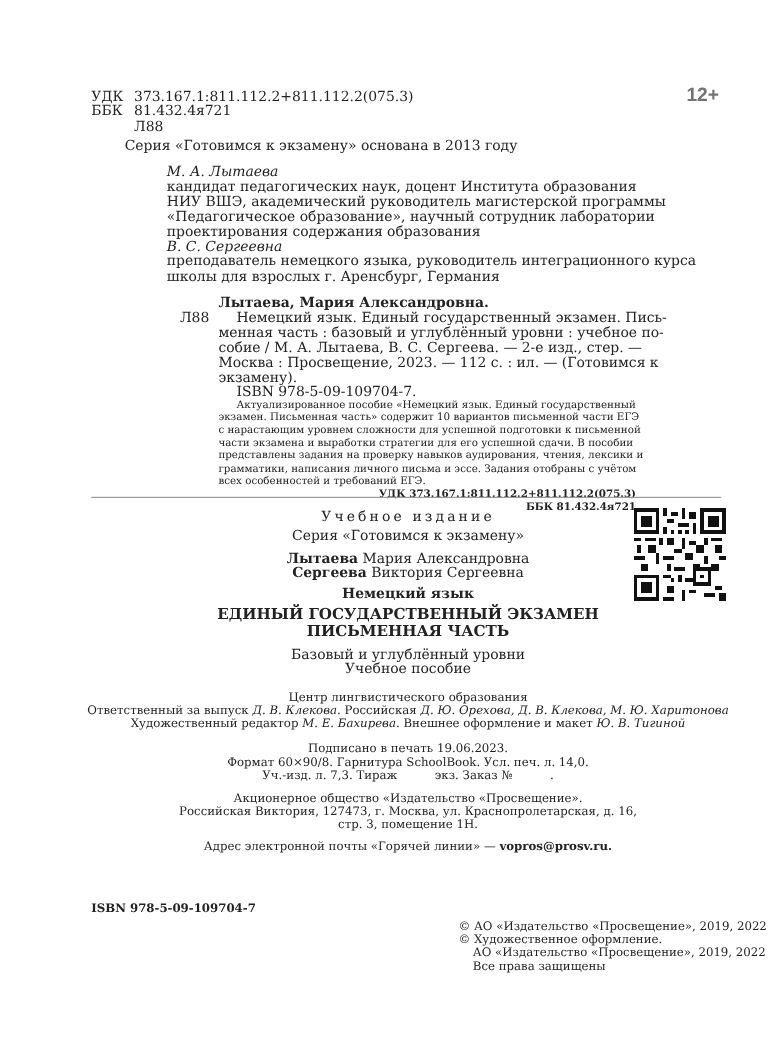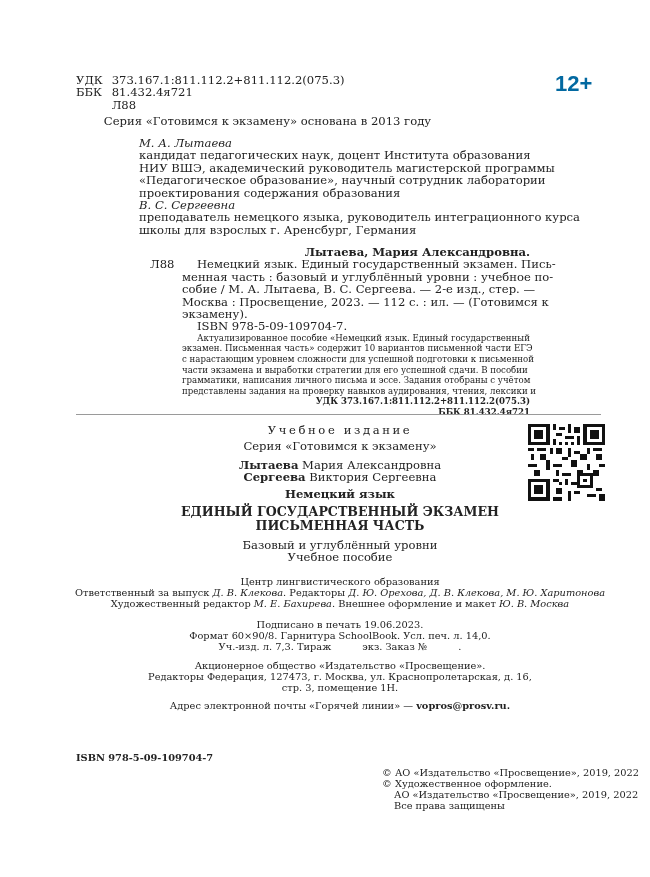--- a/index.html
+++ b/index.html
@@ -9,28 +9,28 @@
   .ln { white-space: nowrap; }
   .f12 { font-size: 11.6px; line-height: 12.4px; }
   .f9 { font-size: 8.6px; line-height: 10.6px; }
   .f10 { font-size: 9.8px; line-height: 11px; }
   .b { font-weight: bold; }
   .i { font-style: italic; }
   .sp { letter-spacing: 2.6px; }
 
   #cat { left: 76px; top: 74px; }
   #cat .lbl { display: inline-block; width: 32px; }
-  #age { left: 555px; top: 71px; font-family: "Liberation Sans", "DejaVu Sans", sans-serif;
-         font-weight: bold; font-size: 22px; color: #0369a1; }
+  #age { left: 572px; top: 71px; font-family: "Liberation Sans", "DejaVu Sans", sans-serif;
+         font-weight: bold; font-size: 16px; color: #737373; }
   #series-founded { left: 0; width: 515px; top: 115px; text-align: center; padding-left: 20px; box-sizing: border-box; }
 
   #authors { left: 139px; top: 137px; }
 
   #bib { left: 150px; top: 246px; width: 380px; }
-  #bib .head { padding-left: 32px; text-align: right; }
+  #bib .head { padding-left: 32px; }
   #bib .row { display: flex; }
   #bib .code { width: 32px; }
   #bib .body { width: 348px; text-align: justify; }
   #bib .ann { padding-left: 32px; }
   #bib .codes { text-align: right; width: 380px; }
 
   #rule { left: 76px; top: 414px; width: 525px; height: 0; border-top: 1.3px solid #9a9a9a; }
 
   #imprint { left: 60px; width: 560px; top: 424px; text-align: center; }
   #qr { left: 528px; top: 423px; width: 77px; height: 78px; }
@@ -83,22 +83,23 @@
       <div class="ln">Москва : Просвещение, 2023. — 112 с. : ил. — (Готовимся к</div>
       <div class="ln">экзамену).</div>
       <div class="ln" style="padding-left:15px">ISBN 978-5-09-109704-7.</div>
     </div>
   </div>
   <div class="ann f9">
     <div class="ln" style="padding-left:15px">Актуализированное пособие «Немецкий язык. Единый государственный</div>
     <div class="ln">экзамен. Письменная часть» содержит 10 вариантов письменной части ЕГЭ</div>
     <div class="ln">с нарастающим уровнем сложности для успешной подготовки к письменной</div>
     <div class="ln">части экзамена и выработки стратегии для его успешной сдачи. В пособии</div>
+    <div class="ln">представлены задания на проверку навыков аудирования, чтения, лексики и</div>
     <div class="ln">грамматики, написания личного письма и эссе. Задания отобраны с учётом</div>
-    <div class="ln">представлены задания на проверку навыков аудирования, чтения, лексики и</div>
+    <div class="ln">всех особенностей и требований ЕГЭ.</div>
   </div>
   <div class="codes f9 b">
     <div class="ln">УДК 373.167.1:811.112.2+811.112.2(075.3)</div>
     <div class="ln">ББК 81.432.4я721</div>
   </div>
 </div>
 
 <div id="rule" class="abs"></div>
 
 <svg id="qr" class="abs" viewBox="0 0 25 25" shape-rendering="crispEdges">
@@ -172,32 +173,32 @@
     <span>Виктория Сергеевна</span>
   </div>
   <div class="f12 b ln" style="margin-top:4px">Немецкий язык</div>
   <div class="b ln" style="font-size:12.6px; line-height:14px; margin-top:5px">ЕДИНЫЙ ГОСУДАРСТВЕННЫЙ ЭКЗАМЕН</div>
   <div class="b ln" style="font-size:12.6px; line-height:14px">ПИСЬМЕННАЯ ЧАСТЬ</div>
   <div class="f12 ln" style="margin-top:6px">Базовый и углублённый уровни</div>
   <div class="f12 ln">Учебное пособие</div>
 
   <div class="f10 ln" style="margin-top:12px">Центр лингвистического образования</div>
   <div class="f10 ln">
-    <span>Ответственный за выпуск </span><span class="i">Д. В. Клекова</span><span>. Редакторы </span><span class="i">Д. Ю. Орехова, Д. В. Клекова, М. Ю. Харитонова</span>
+    <span>Ответственный за выпуск </span><span class="i">Д. В. Клекова</span><span>. Российская </span><span class="i">Д. Ю. Орехова, Д. В. Клекова, М. Ю. Харитонова</span>
   </div>
   <div class="f10 ln">
-    <span>Художественный редактор </span><span class="i">М. Е. Бахирева</span><span>. Внешнее оформление и макет </span><span class="i">Ю. В. Москва</span>
+    <span>Художественный редактор </span><span class="i">М. Е. Бахирева</span><span>. Внешнее оформление и макет </span><span class="i">Ю. В. Тигиной</span>
   </div>
 
   <div class="f10 ln" style="margin-top:10px">Подписано в печать 19.06.2023.</div>
   <div class="f10 ln">Формат 60×90/8. Гарнитура SchoolBook. Усл. печ. л. 14,0.</div>
   <div class="f10 ln" style="white-space:pre">Уч.-изд. л. 7,3. Тираж          экз. Заказ №          .</div>
 
   <div class="f10 ln" style="margin-top:8px">Акционерное общество «Издательство «Просвещение».</div>
-  <div class="f10 ln">Редакторы Федерация, 127473, г. Москва, ул. Краснопролетарская, д. 16,</div>
+  <div class="f10 ln">Российская Виктория, 127473, г. Москва, ул. Краснопролетарская, д. 16,</div>
   <div class="f10 ln">стр. 3, помещение 1Н.</div>
 
   <div class="f10 ln" style="margin-top:7px">
     <span>Адрес электронной почты «Горячей линии» — </span><span class="b">vopros@prosv.ru.</span>
   </div>
 </div>
 
 <div id="isbn-foot" class="abs f10 b ln">ISBN 978-5-09-109704-7</div>
 
 <div id="copyright" class="abs f10">

